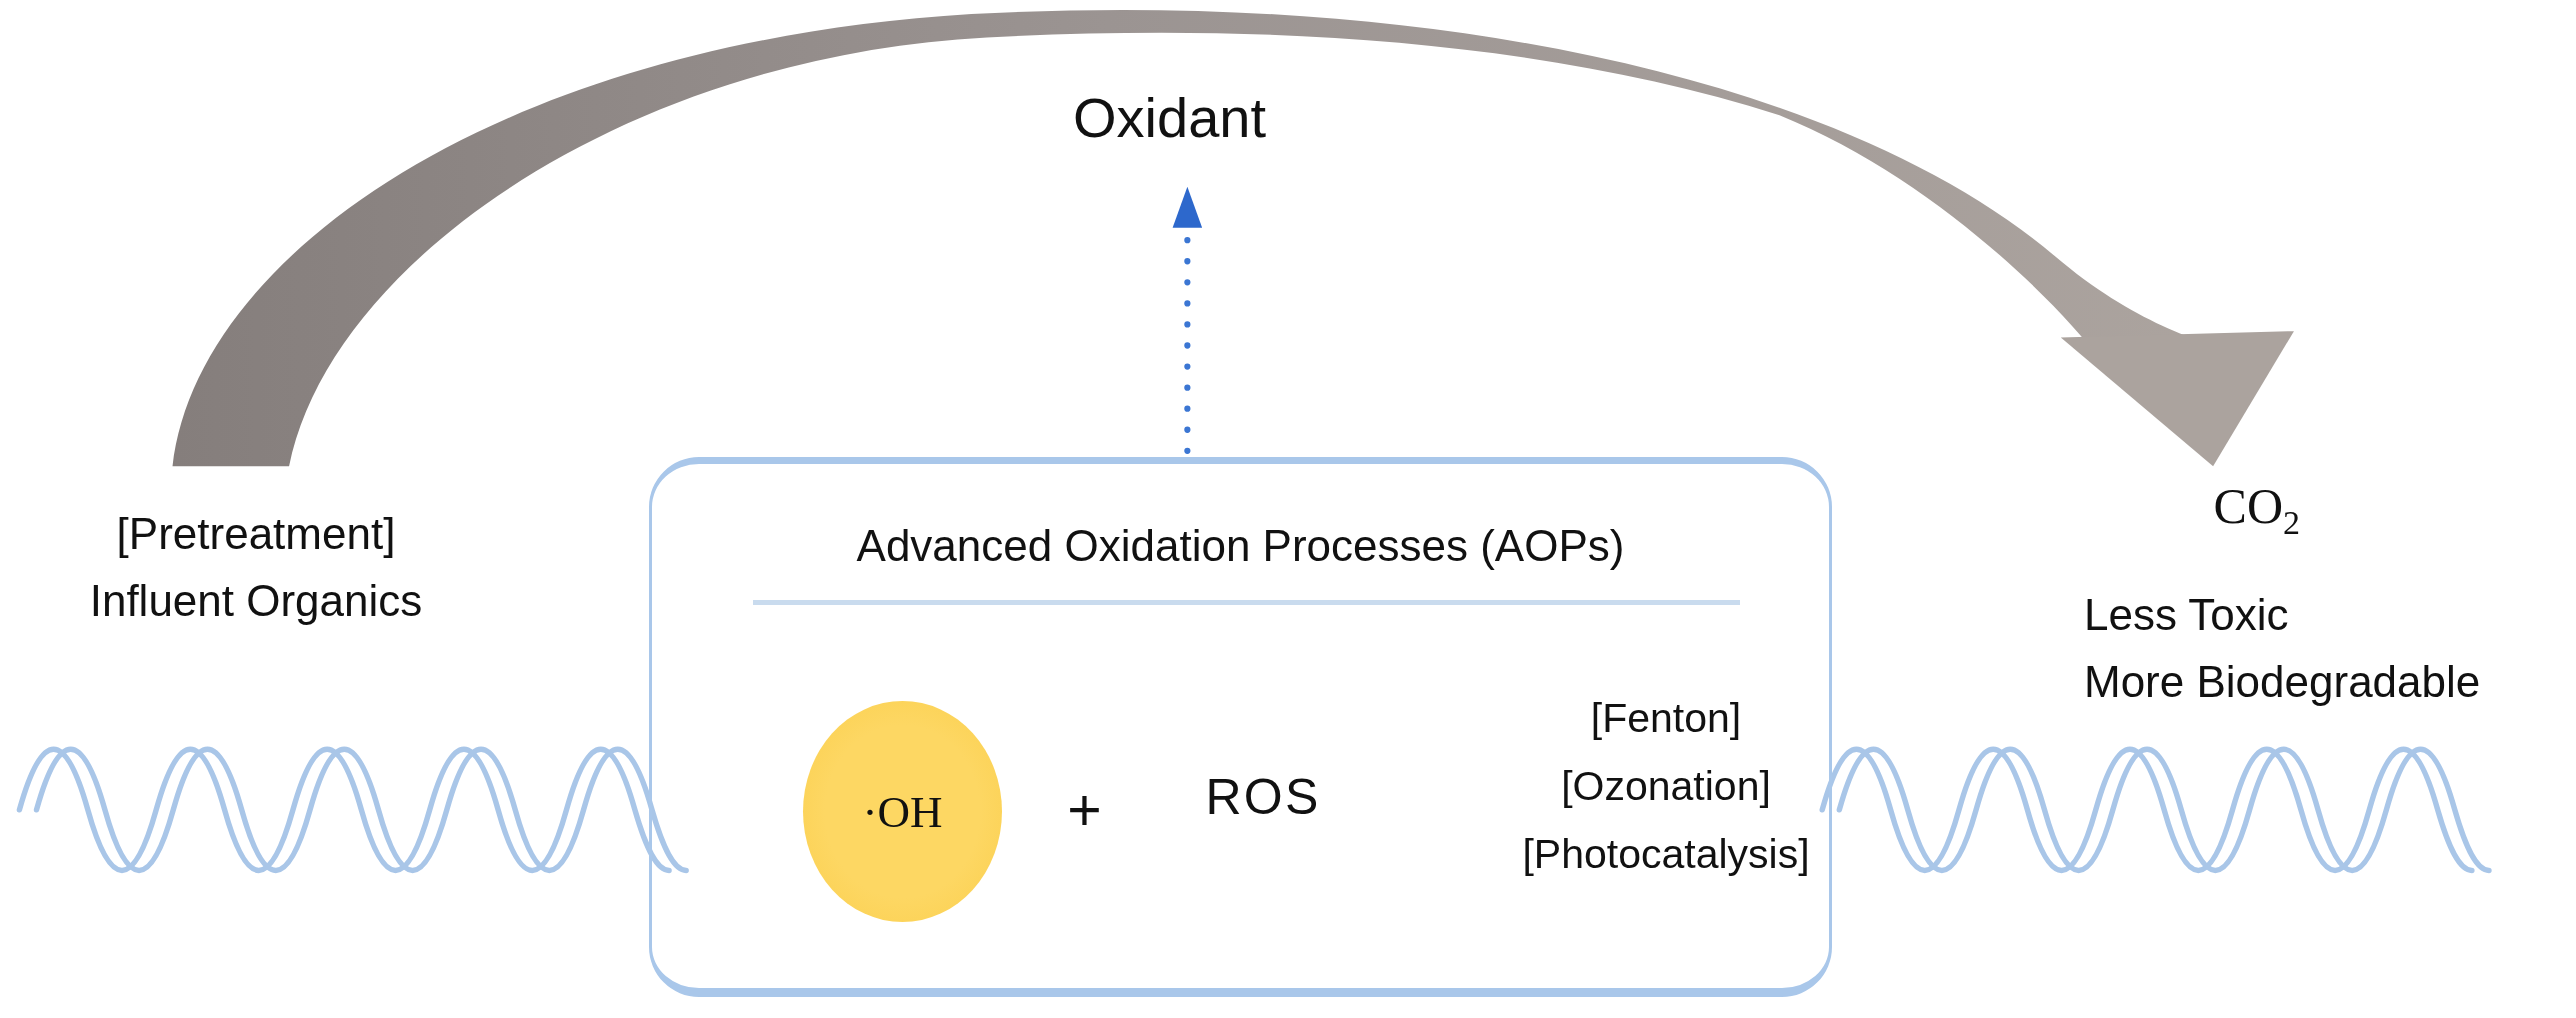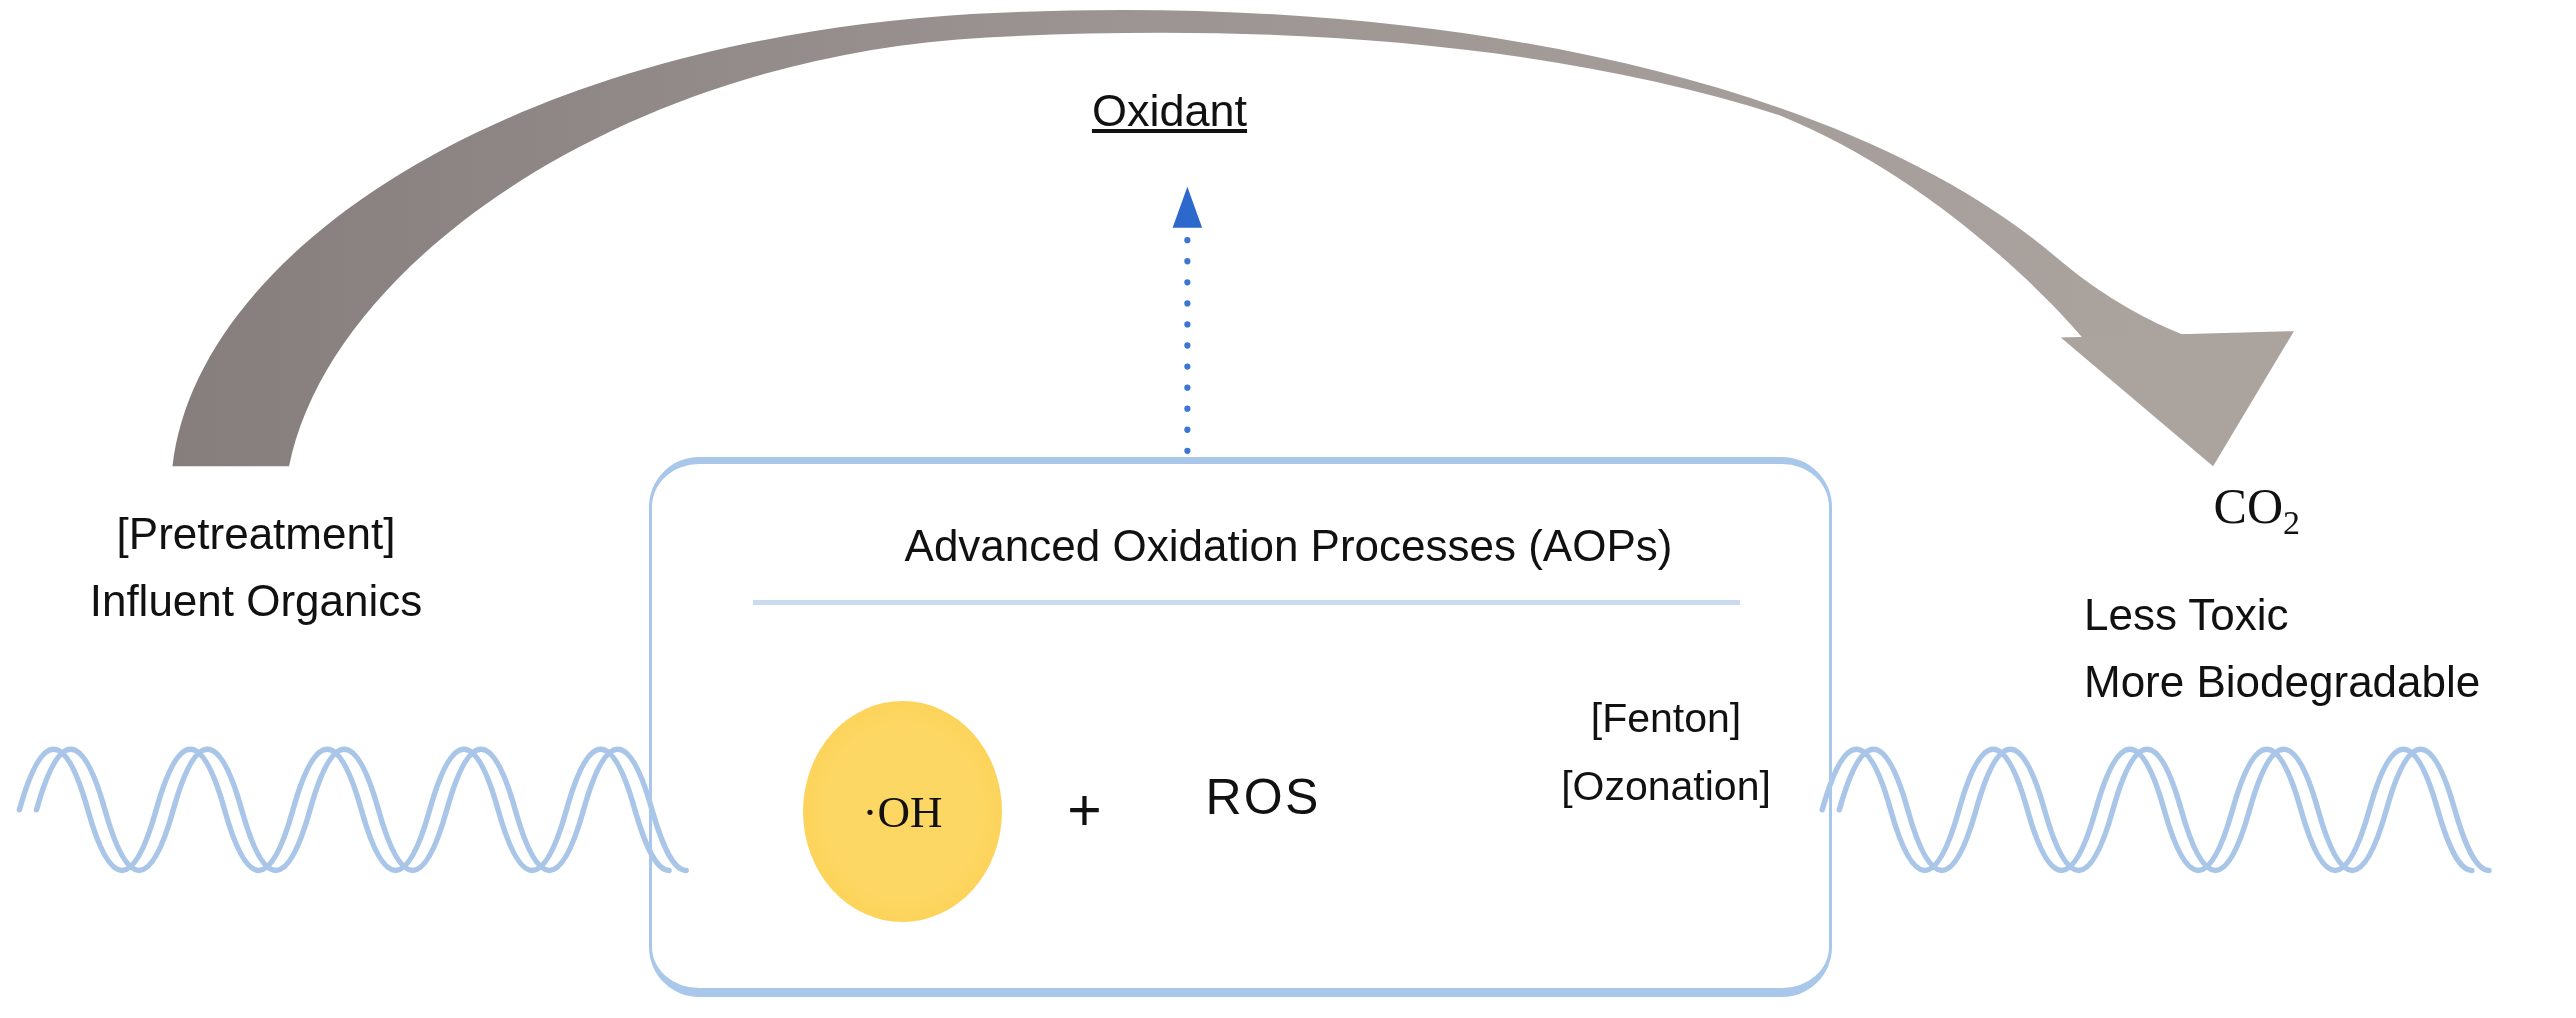--- a/index.html
+++ b/index.html
@@ -6,39 +6,39 @@
   body{
     width:2576px;height:1019px;position:relative;overflow:hidden;
     background:#ffffff;
     font-family:"Liberation Sans", sans-serif;
     color:#111111;
   }
   #shapes{position:absolute;left:0;top:0;width:2576px;height:1019px;z-index:1;}
   .label{position:absolute;z-index:3;}
 
   
-  .oxidant{left:1053px;top:85px;width:233px;text-align:center;font-size:45px;text-decoration:underline;}
+  .oxidant{left:1053px;top:85px;width:233px;text-align:center;font-size:56px;}
 
   
   .influent{left:23px;top:500px;width:466px;text-align:center;font-size:44px;line-height:67px;}
 
   
   .co2{left:2051px;top:477px;width:249px;text-align:right;
        font-family:"Liberation Serif", serif;font-size:50px;}
   .co2 sub{font-size:34px;line-height:0;}
   .effluent-lines{left:2084px;top:581px;width:497px;text-align:left;font-size:44px;line-height:67px;}
 
   
   .aop-box{
     position:absolute;z-index:2;
     left:649px;top:457px;width:1183px;height:540px;box-sizing:border-box;
     border:3.9px solid #a9c7ea;border-top-width:7.8px;border-bottom-width:9.3px;
     border-radius:50px;background:transparent;
   }
-  .aop-title{left:649px;top:521px;width:1183px;text-align:center;font-size:44px;padding-left:48px;}
+  .aop-title{left:649px;top:521px;width:1183px;text-align:center;font-size:44px;}
   .aop-divider{position:absolute;z-index:3;left:753px;top:600px;width:987px;height:4.7px;background:#c9dbee;}
 
   .oh-circle{
     position:absolute;z-index:3;
     left:803px;top:701px;width:199px;height:221px;border-radius:50%;
     background:radial-gradient(#fdd763 55%, #fbcf4e 95%);
     display:flex;align-items:center;justify-content:center;
   }
   .oh-text{font-family:"Liberation Serif", serif;font-size:45px;}
 
@@ -105,20 +105,21 @@
   <span class="oh-text">·OH</span>
 </div>
 
 <div class="label plus">+</div>
 
 <div class="label ros">ROS</div>
 
 <div class="label process-list">
   <div>[Fenton]</div>
   <div>[Ozonation]</div>
+  <div>[Photocatalysis]</div>
 </div>
 
 <div class="label co2"><span>CO</span><sub>2</sub></div>
 
 <div class="label effluent-lines">
   <div>Less Toxic</div>
   <div>More Biodegradable</div>
 </div>
 
 

